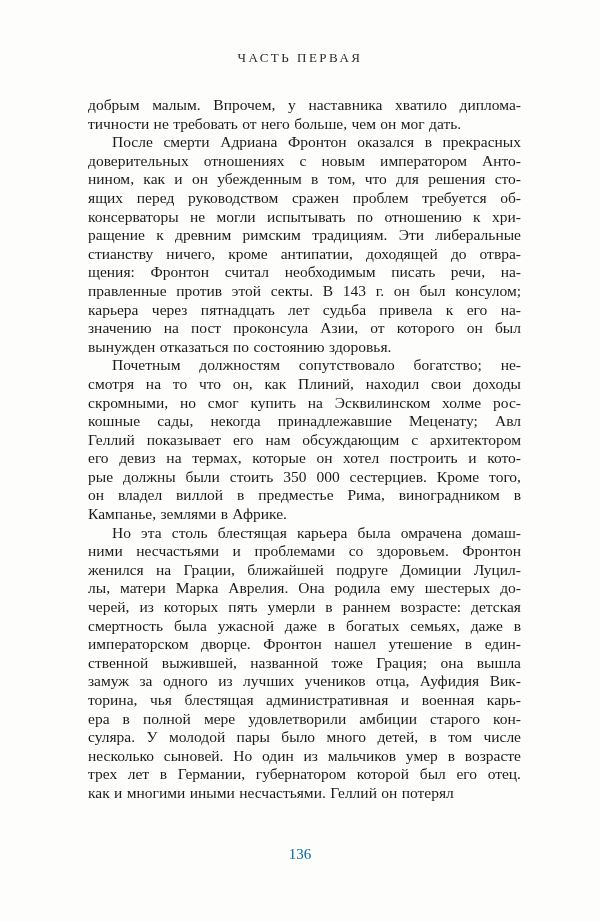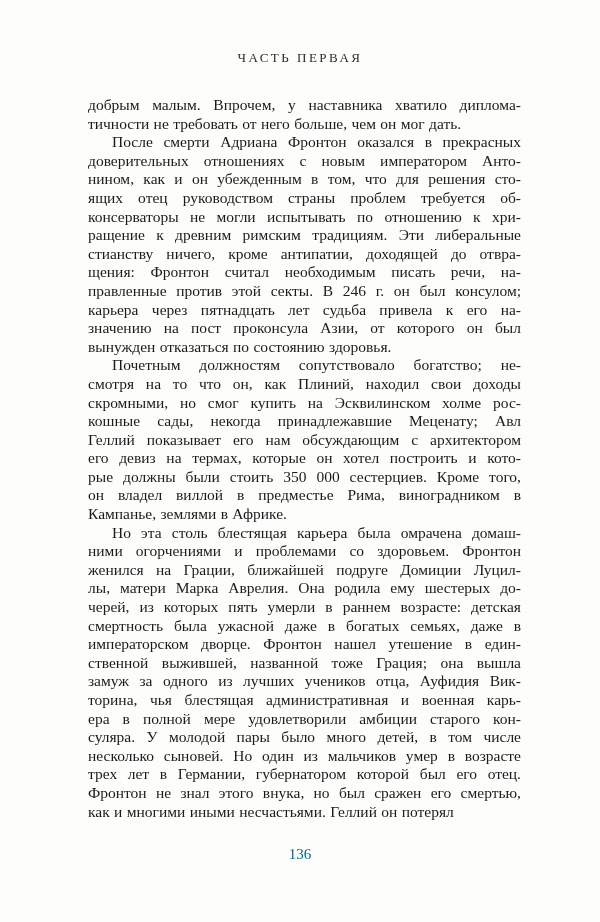--- a/index.html
+++ b/index.html
@@ -68,55 +68,54 @@
 
   <main class="body-text">
       <div class="paragraph">
         <div class="line">добрым малым. Впрочем, у наставника хватило диплома-</div>
         <div class="line last">тичности не требовать от него больше, чем он мог дать.</div>
       </div>
       <div class="paragraph">
         <div class="line indent">После смерти Адриана Фронтон оказался в прекрасных</div>
         <div class="line">доверительных отношениях с новым императором Анто-</div>
         <div class="line">нином, как и он убежденным в том, что для решения сто-</div>
-        <div class="line">ящих отец руководством страны проблем требуется об-</div>
+        <div class="line">ящих перед руководством сражен проблем требуется об-</div>
         <div class="line">консерваторы не могли испытывать по отношению к хри-</div>
         <div class="line">ращение к древним римским традициям. Эти либеральные</div>
         <div class="line">стианству ничего, кроме антипатии, доходящей до отвра-</div>
         <div class="line">щения: Фронтон считал необходимым писать речи, на-</div>
-        <div class="line">правленные против этой секты. В 246 г. он был консулом;</div>
+        <div class="line">правленные против этой секты. В 143 г. он был консулом;</div>
         <div class="line">карьера через пятнадцать лет судьба привела к его на-</div>
         <div class="line">значению на пост проконсула Азии, от которого он был</div>
         <div class="line last">вынужден отказаться по состоянию здоровья.</div>
       </div>
       <div class="paragraph">
         <div class="line indent">Почетным должностям сопутствовало богатство; не-</div>
         <div class="line">смотря на то что он, как Плиний, находил свои доходы</div>
         <div class="line">скромными, но смог купить на Эсквилинском холме рос-</div>
         <div class="line">кошные сады, некогда принадлежавшие Меценату; Авл</div>
         <div class="line">Геллий показывает его нам обсуждающим с архитектором</div>
         <div class="line">его девиз на термах, которые он хотел построить и кото-</div>
         <div class="line">рые должны были стоить 350 000 сестерциев. Кроме того,</div>
         <div class="line">он владел виллой в предместье Рима, виноградником в</div>
         <div class="line last">Кампанье, землями в Африке.</div>
       </div>
       <div class="paragraph">
         <div class="line indent">Но эта столь блестящая карьера была омрачена домаш-</div>
-        <div class="line">ними огорчениями и проблемами со здоровьем. Фронтон</div>
+        <div class="line">ними несчастьями и проблемами со здоровьем. Фронтон</div>
         <div class="line">женился на Грации, ближайшей подруге Домиции Луцил-</div>
         <div class="line">лы, матери Марка Аврелия. Она родила ему шестерых до-</div>
         <div class="line">черей, из которых пять умерли в раннем возрасте: детская</div>
         <div class="line">смертность была ужасной даже в богатых семьях, даже в</div>
         <div class="line">императорском дворце. Фронтон нашел утешение в един-</div>
         <div class="line">ственной выжившей, названной тоже Грация; она вышла</div>
         <div class="line">замуж за одного из лучших учеников отца, Ауфидия Вик-</div>
         <div class="line">торина, чья блестящая административная и военная карь-</div>
         <div class="line">ера в полной мере удовлетворили амбиции старого кон-</div>
         <div class="line">суляра. У молодой пары было много детей, в том числе</div>
         <div class="line">несколько сыновей. Но один из мальчиков умер в возрасте</div>
         <div class="line">трех лет в Германии, губернатором которой был его отец.</div>
-        <div class="line">Фронтон не знал этого внука, но был сражен его смертью,</div>
         <div class="line last">как и многими иными несчастьями. Геллий он потерял</div>
       </div>
     </main>
 
   <div class="page-number">136</div>
 </div>
 
 </body></html>

